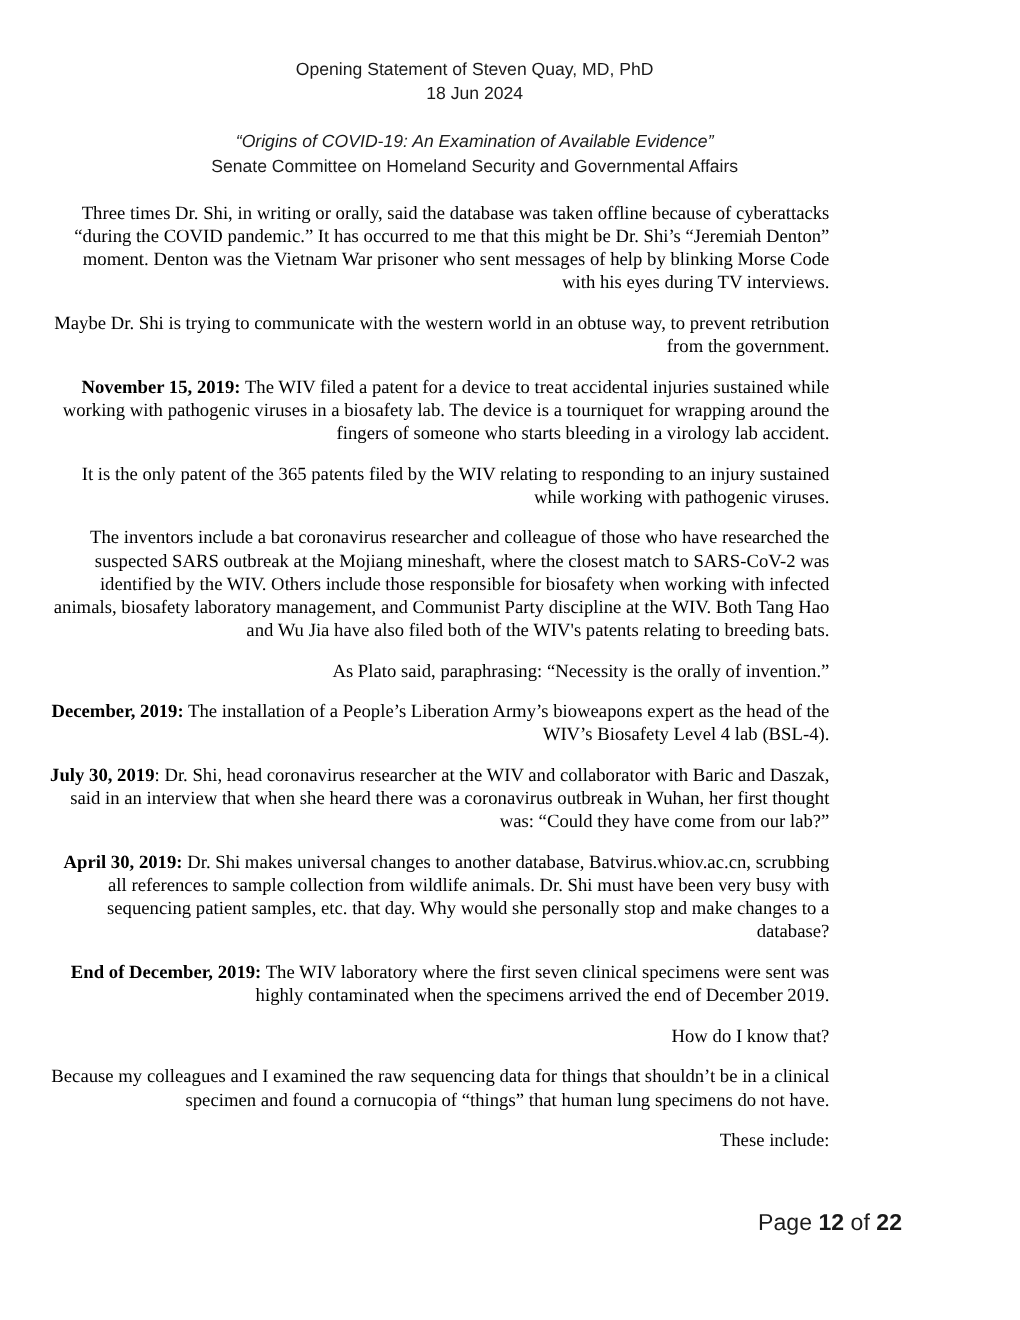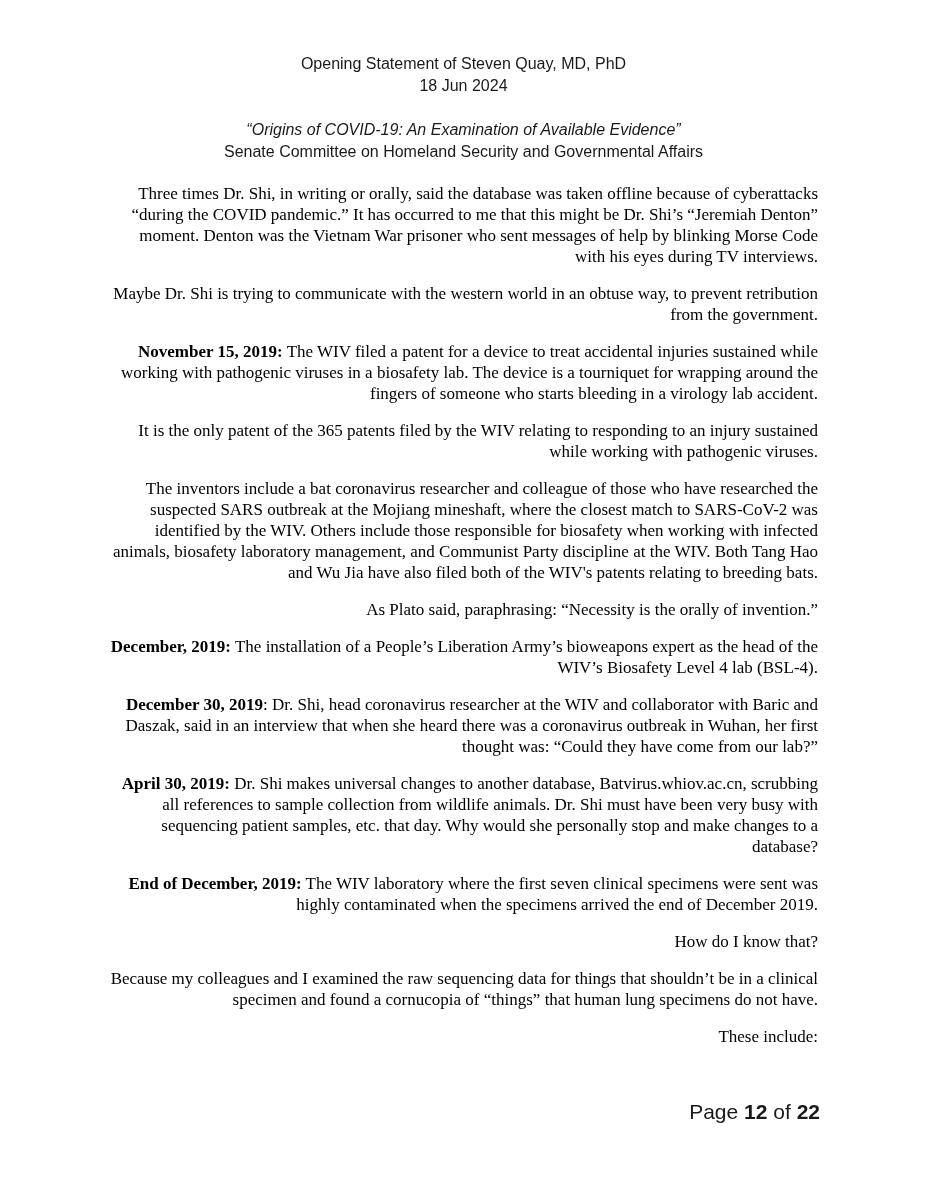--- a/index.html
+++ b/index.html
@@ -7,21 +7,21 @@
     padding: 0;
     background: #ffffff;
   }
   .page {
     position: relative;
     width: 927px;
     height: 1200px;
     background: #ffffff;
     color: #000000;
     box-sizing: border-box;
-    padding: 53px 109px 0 109px;
+    padding: 53px 109px 0 45px;
     overflow: hidden;
     border-radius: 14px;
   }
   .header {
     text-align: center;
     font-family: "Liberation Sans", sans-serif;
     font-size: 16px;
     line-height: 22px;
     color: #1a1a1a;
   }
@@ -78,21 +78,21 @@
   </div>
 
   <div class="doc-body">
       <p class="para"><span>Three times Dr. Shi, in writing or orally, said the database was taken offline because of cyberattacks “during the COVID pandemic.” It has occurred to me that this might be Dr. Shi’s “Jeremiah Denton” moment. Denton was the Vietnam War prisoner who sent messages of help by blinking Morse Code with his eyes during TV interviews.</span></p>
       <p class="para"><span>Maybe Dr. Shi is trying to communicate with the western world in an obtuse way, to prevent retribution from the government.</span></p>
       <p class="para"><span class="bold">November 15, 2019:</span><span> The WIV filed a patent for a device to treat accidental injuries sustained while working with pathogenic viruses in a biosafety lab. The device is a tourniquet for wrapping around the fingers of someone who starts bleeding in a virology lab accident.</span></p>
       <p class="para"><span>It is the only patent of the 365 patents filed by the WIV relating to responding to an injury sustained while working with pathogenic viruses.</span></p>
       <p class="para"><span>The inventors include a bat coronavirus researcher and colleague of those who have researched the suspected SARS outbreak at the Mojiang mineshaft, where the closest match to SARS-CoV-2 was identified by the WIV. Others include those responsible for biosafety when working with infected animals, biosafety laboratory management, and Communist Party discipline at the WIV. Both Tang Hao and Wu Jia have also filed both of the WIV's patents relating to breeding bats.</span></p>
       <p class="para"><span>As Plato said, paraphrasing: “Necessity is the orally of invention.”</span></p>
       <p class="para"><span class="bold">December, 2019:</span><span> The installation of a People’s Liberation Army’s bioweapons expert as the head of the WIV’s Biosafety Level 4 lab (BSL-4).</span></p>
-      <p class="para"><span class="bold">December 30, 2019</span><span>: Dr. Shi, head coronavirus researcher at the WIV and collaborator with Baric and Daszak, said in an interview that when she heard there was a coronavirus outbreak in Wuhan, her first thought was: “Could they have come from our lab?”</span></p>
+      <p class="para"><span class="bold">July 30, 2019</span><span>: Dr. Shi, head coronavirus researcher at the WIV and collaborator with Baric and Daszak, said in an interview that when she heard there was a coronavirus outbreak in Wuhan, her first thought was: “Could they have come from our lab?”</span></p>
       <p class="para"><span class="bold">April 30, 2019:</span><span> Dr. Shi makes universal changes to another database, Batvirus.whiov.ac.cn, scrubbing all references to sample collection from wildlife animals. Dr. Shi must have been very busy with sequencing patient samples, etc. that day. Why would she personally stop and make changes to a database?</span></p>
       <p class="para"><span class="bold">End of December, 2019:</span><span> The WIV laboratory where the first seven clinical specimens were sent was highly contaminated when the specimens arrived the end of December 2019.</span></p>
       <p class="para"><span>How do I know that?</span></p>
       <p class="para"><span>Because my colleagues and I examined the raw sequencing data for things that shouldn’t be in a clinical specimen and found a cornucopia of “things” that human lung specimens do not have.</span></p>
       <p class="para"><span>These include:</span></p>
     </div>
 
   <div class="footer"><span>Page</span> <span class="bold">12</span> <span>of</span> <span class="bold">22</span></div>
 
 </div>

